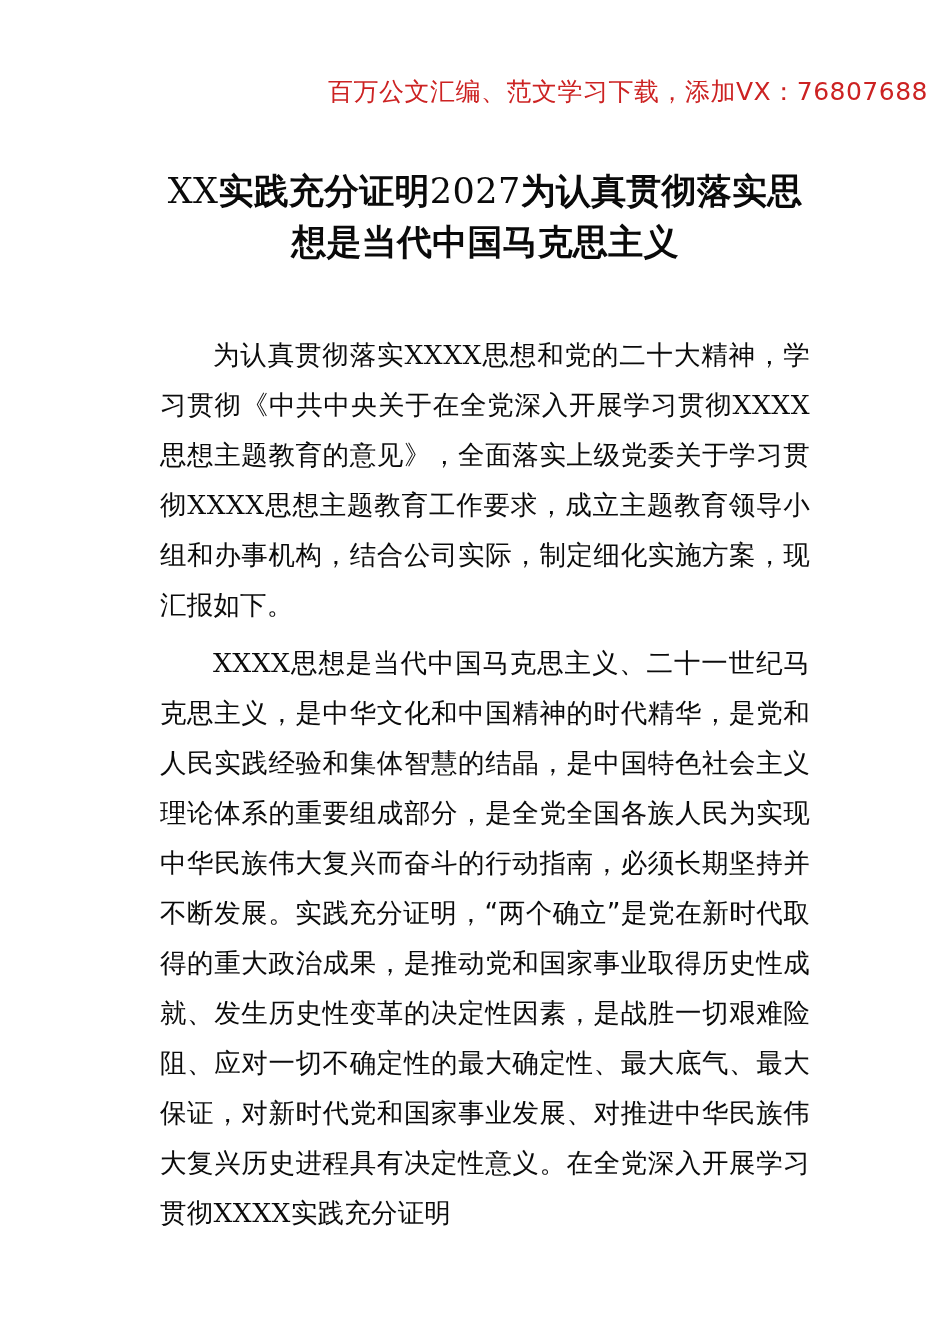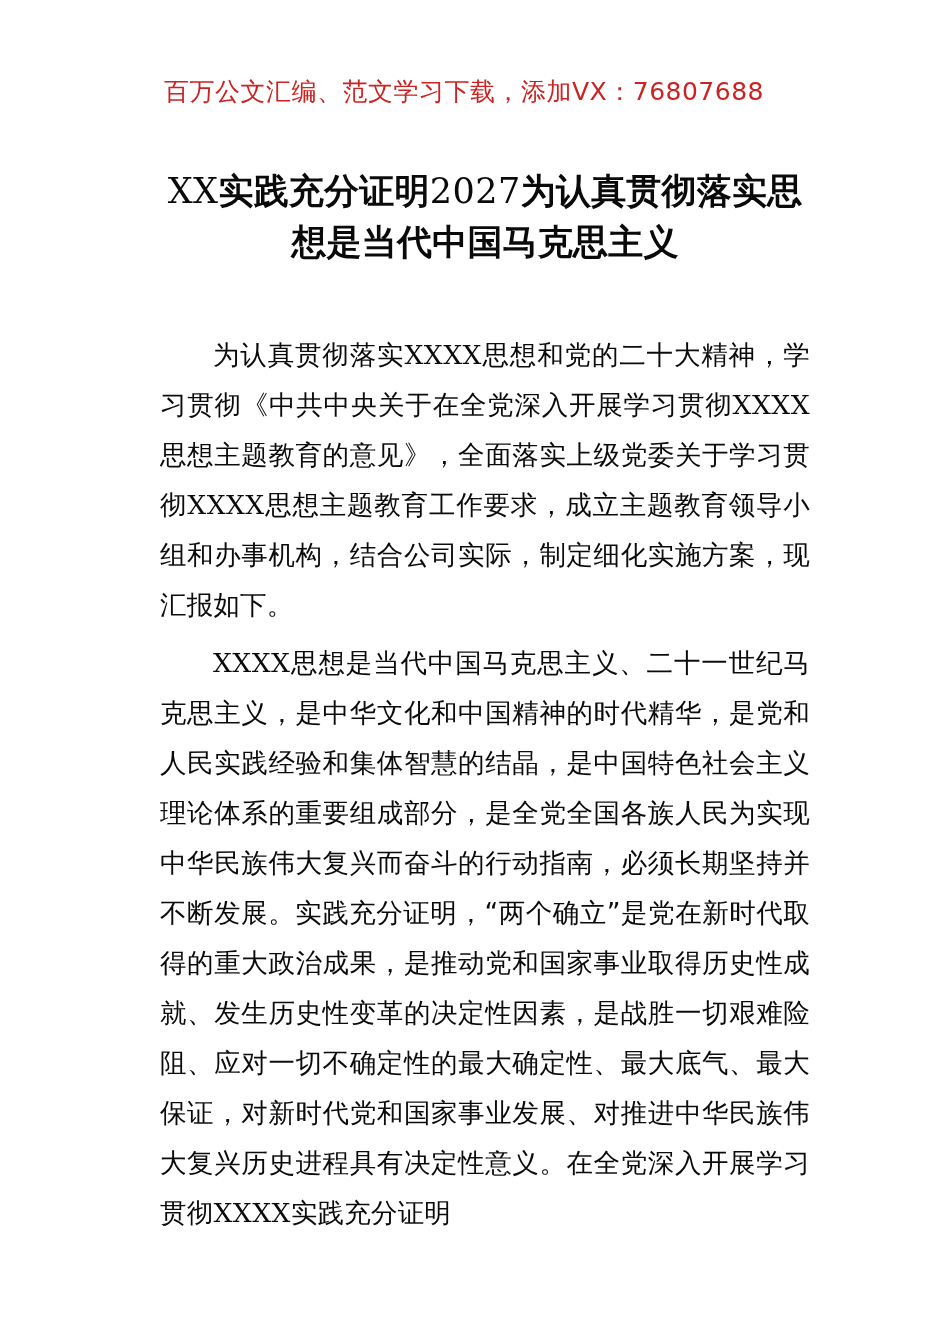--- a/index.html
+++ b/index.html
@@ -26,21 +26,21 @@
     background: #ffffff;
     box-sizing: border-box;
   }
 
   
   .promo-bar {
     position: absolute;
     left: 0;
     top: 79px;
     width: 928px;
-    text-align: center;
+    text-align: right;
     line-height: 1;
   }
   .promo-text {
     display: inline-block;
     font-family: "DejaVu Sans", "Liberation Sans", sans-serif;
     font-size: 25px;
     font-weight: 400;
     color: #cc2222;
     letter-spacing: 0.5px;
     white-space: nowrap;

